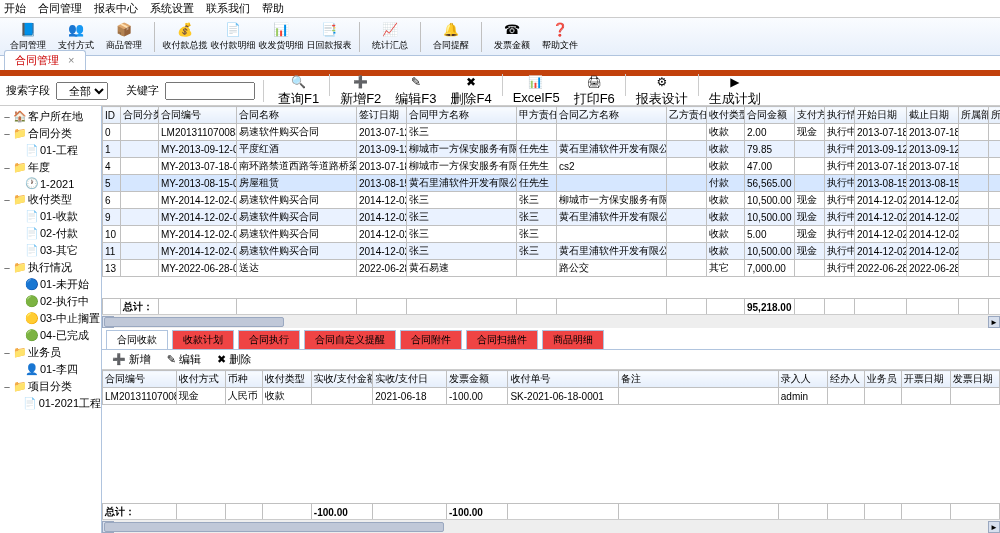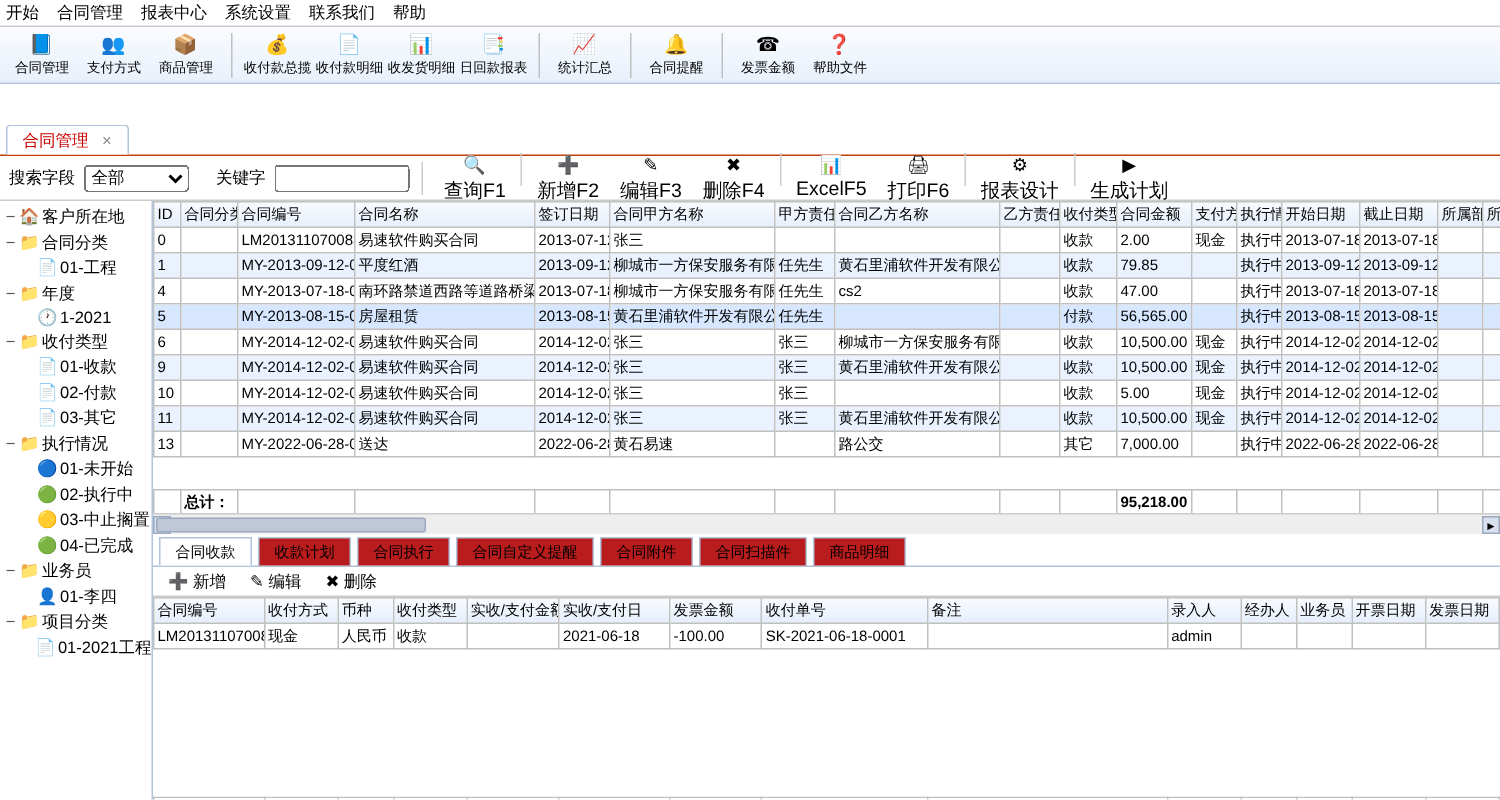--- a/index.html
+++ b/index.html
@@ -11,28 +11,28 @@
 
 
 .ribbon { height: 38px; background: linear-gradient(#fafcff,#e8f0fb); border-bottom: 1px solid #b0c4de; display: flex; align-items: center; padding: 0 6px; gap: 4px; }
 .ribbon-group { display: flex; gap: 4px; }
 .ribbon-sep { width: 1px; height: 30px; background: #c0c0c0; margin: 0 4px; }
 .rbtn { display: flex; flex-direction: column; align-items: center; justify-content: center; width: 44px; height: 34px; gap: 1px; cursor: pointer; }
 .rbtn .ico { width: 16px; height: 16px; display:flex;align-items:center;justify-content:center;font-size:13px; }
 .rbtn .lbl { font-size: 9px; white-space: nowrap; }
 
 
-.tabstrip { height: 20px; border-bottom: 1px solid #c2410c; display: flex; align-items: flex-end; padding-left: 4px; margin-top: 28px; }
+.tabstrip { height: 20px; border-bottom: 6px solid #c2410c; display: flex; align-items: flex-end; padding-left: 4px; }
 .tab { padding: 2px 10px; border: 1px solid #b0c4de; border-bottom: none; background: #fff; color: #c00; border-radius: 3px 3px 0 0; position: relative; }
 .tab .close { margin-left: 6px; color: #888; }
 
 
 .searchbar { height: 30px; border-bottom: 1px solid #ccc; display: flex; align-items: center; padding: 0 6px; gap: 6px; }
 .searchbar select, .searchbar input { font-size: 11px; height: 18px; }
-.searchbar select { width: 70px; }
+.searchbar select { width: 52px; text-align: right; }
 .searchbar input { width: 90px; }
 .searchbar .sep { width:1px;height:22px;background:#ccc;margin:0 2px; }
 .sbtn { display:flex;flex-direction:column;align-items:center;gap:0;cursor:pointer;padding:0 6px; }
 .sbtn .ico { width:16px;height:16px;display:flex;align-items:center;justify-content:center;font-size:12px; }
 .sbtn .lbl { font-size:13px;white-space:nowrap; }
 
 
 .main { display: flex; height: 427px; }
 .sidebar { width: 102px; border-right: 1px solid #b0c4de; overflow: hidden; background:#fff; padding-top:2px;}
 .tree-item { display:flex;align-items:center;gap:2px;padding:1px 0;white-space:nowrap;cursor:pointer; }
@@ -52,21 +52,21 @@
 tr.row-sel { background:#d6e7ff; }
 .num-col { text-align:right; padding-right:4px; }
 .totals-row td { border-top:2px solid #888; font-weight:bold; }
 .hscroll { height:14px; background:#eee; border-top:1px solid #ccc; position:relative; }
 .hscroll .thumb { position:absolute; left:2px; top:2px; height:10px; width:180px; background:#c0c8d8; border:1px solid #9aa8c0; border-radius:2px; }
 .hscroll .arrow { position:absolute; top:1px; width:12px; height:12px; background:#d8e0ee; border:1px solid #9aa8c0; display:flex;align-items:center;justify-content:center;font-size:8px;}
 .hscroll .arrow.left{left:0;} .hscroll .arrow.right{right:0;}
 
 
 .subtabs { height:22px; display:flex; align-items:flex-end; gap:4px; padding:2px 4px 0; border-bottom:1px solid #b0c4de; }
-.subtab { padding:2px 10px; border:1px solid #b0c4de; background:#b91c1c; cursor:pointer; font-size:10px;border-bottom:none; }
+.subtab { padding:2px 10px; border:1px solid #b0c4de; background:#ef4444; cursor:pointer; font-size:10px;border-bottom:none; }
 .subtab.active { background:#fff; }
 
 
 .subbar { height:20px; display:flex; align-items:center; gap:8px; padding:0 6px; border-bottom:1px solid #ccc; }
 .mini-btn { display:flex;align-items:center;gap:3px;cursor:pointer;padding:1px 4px; }
 .mini-btn .ico{font-size:11px;}
 </style>
 </head>
 <body>
 

